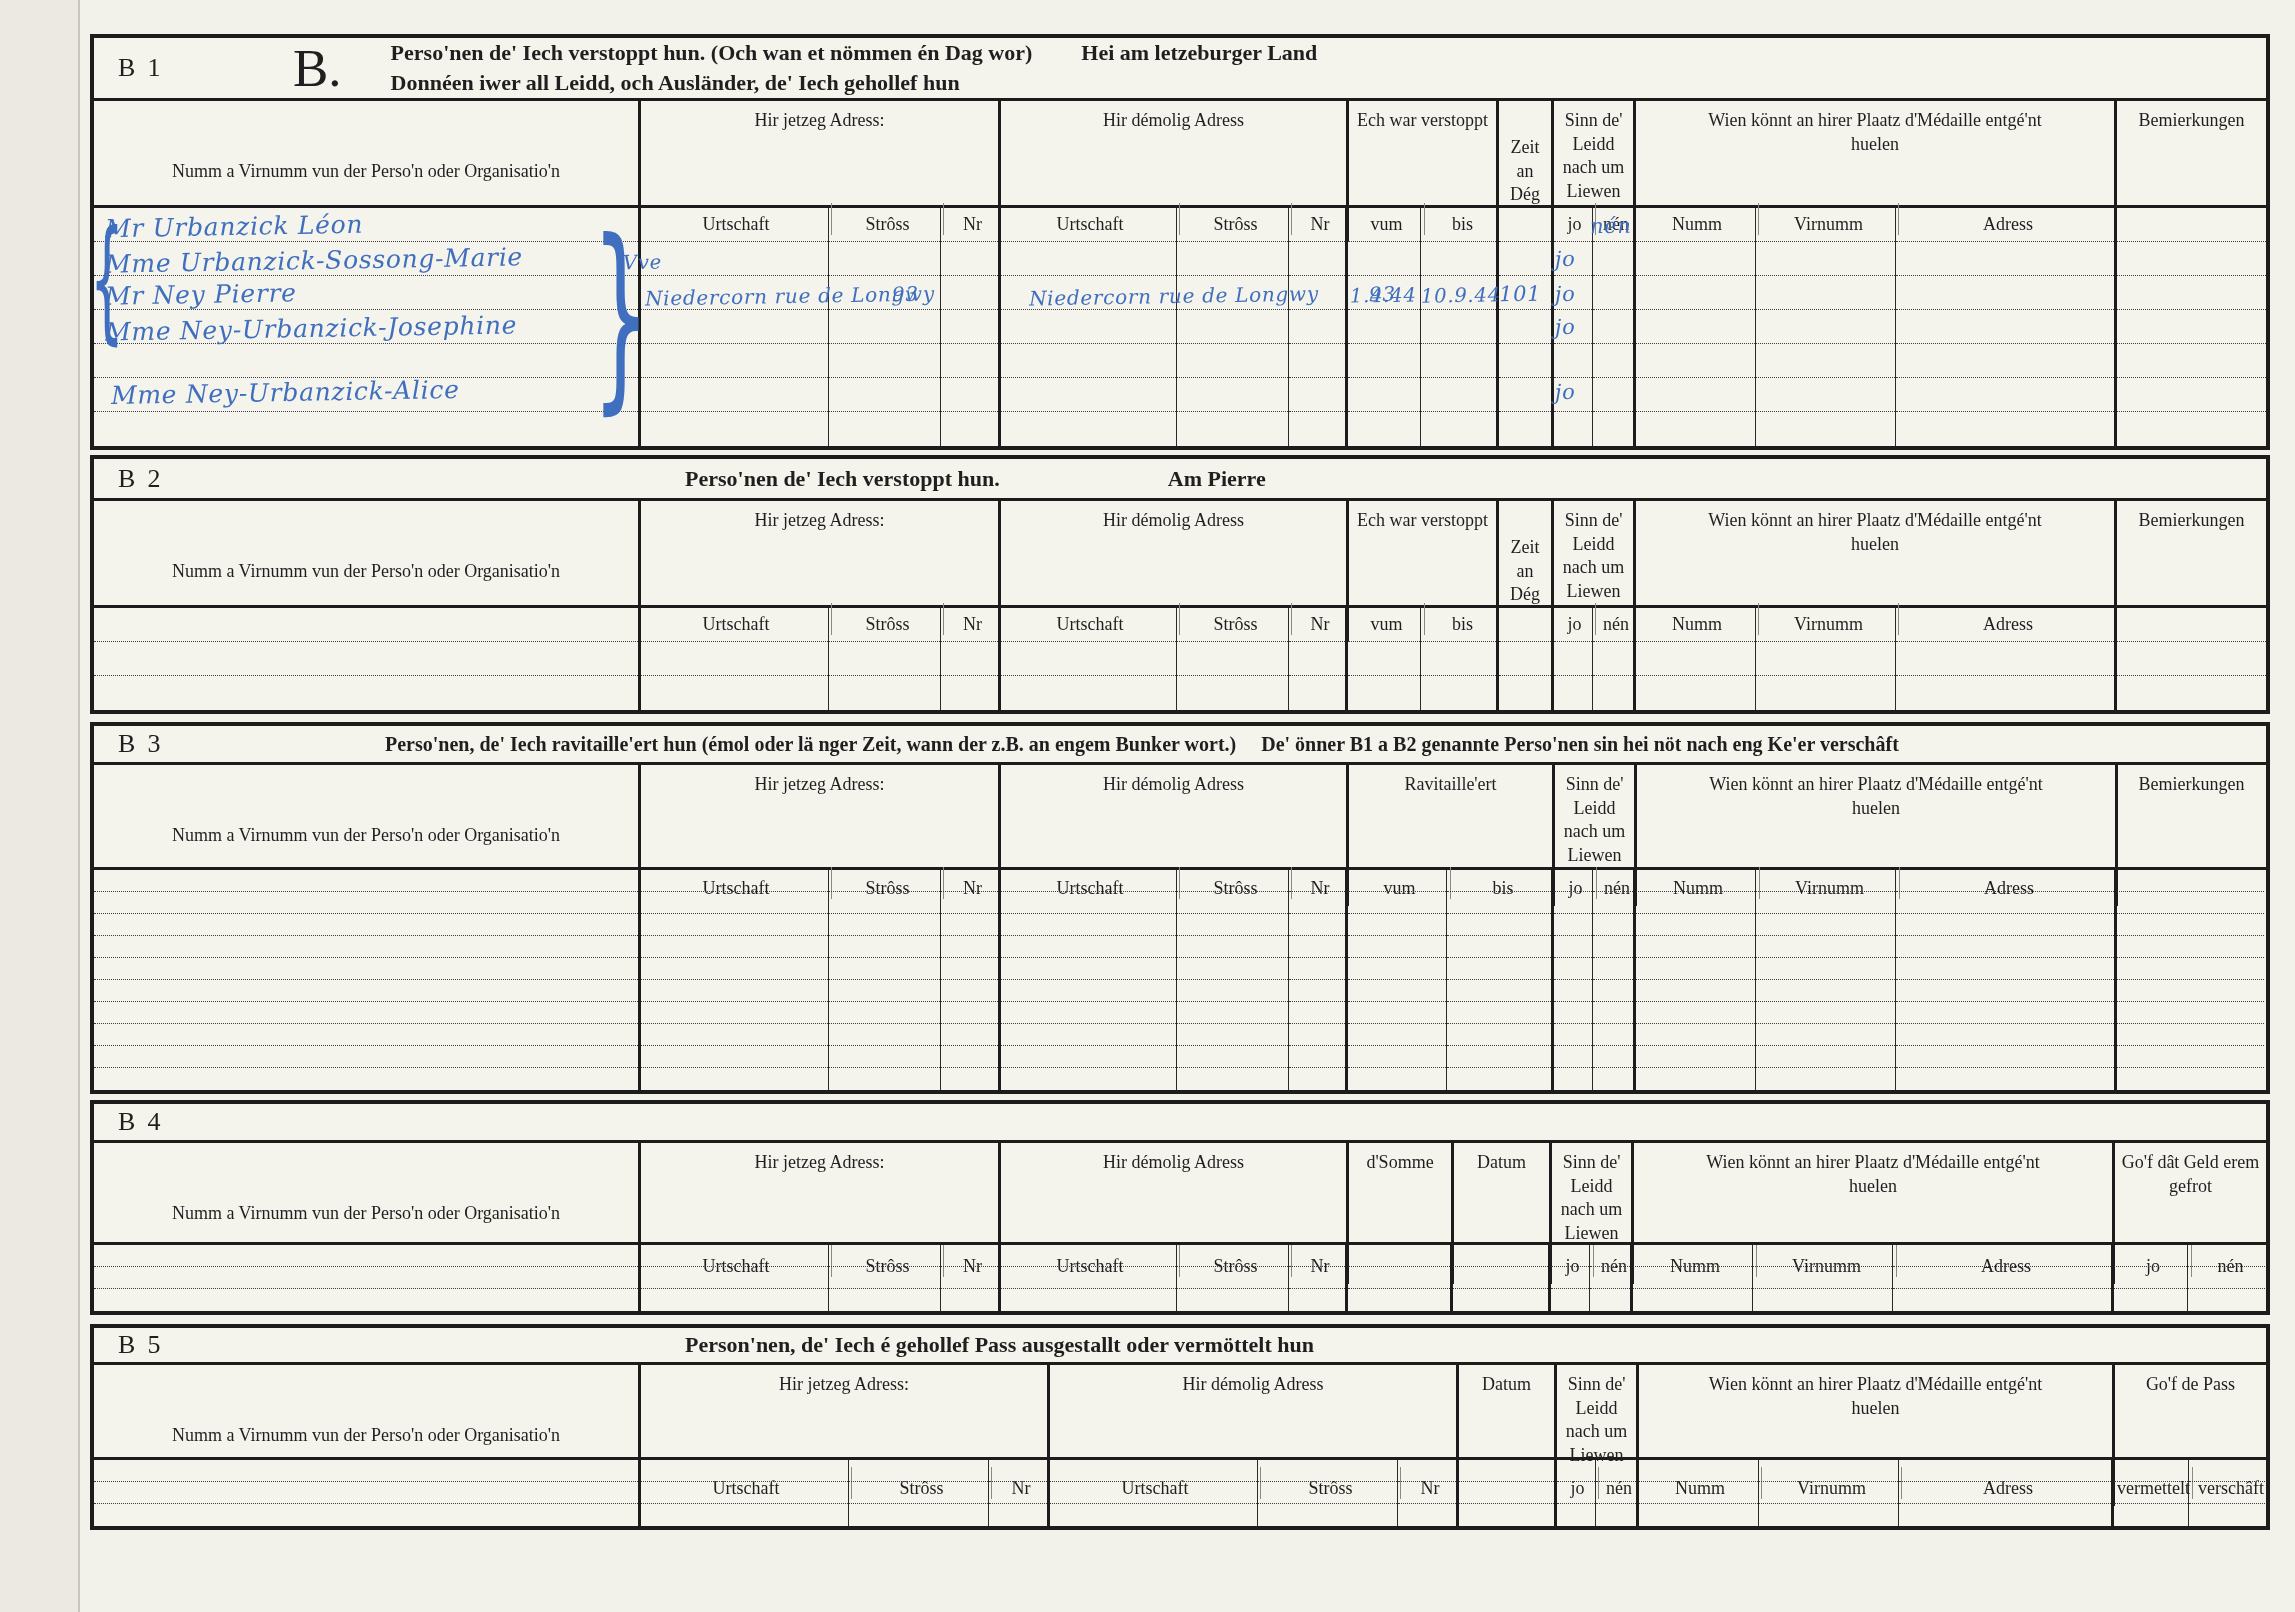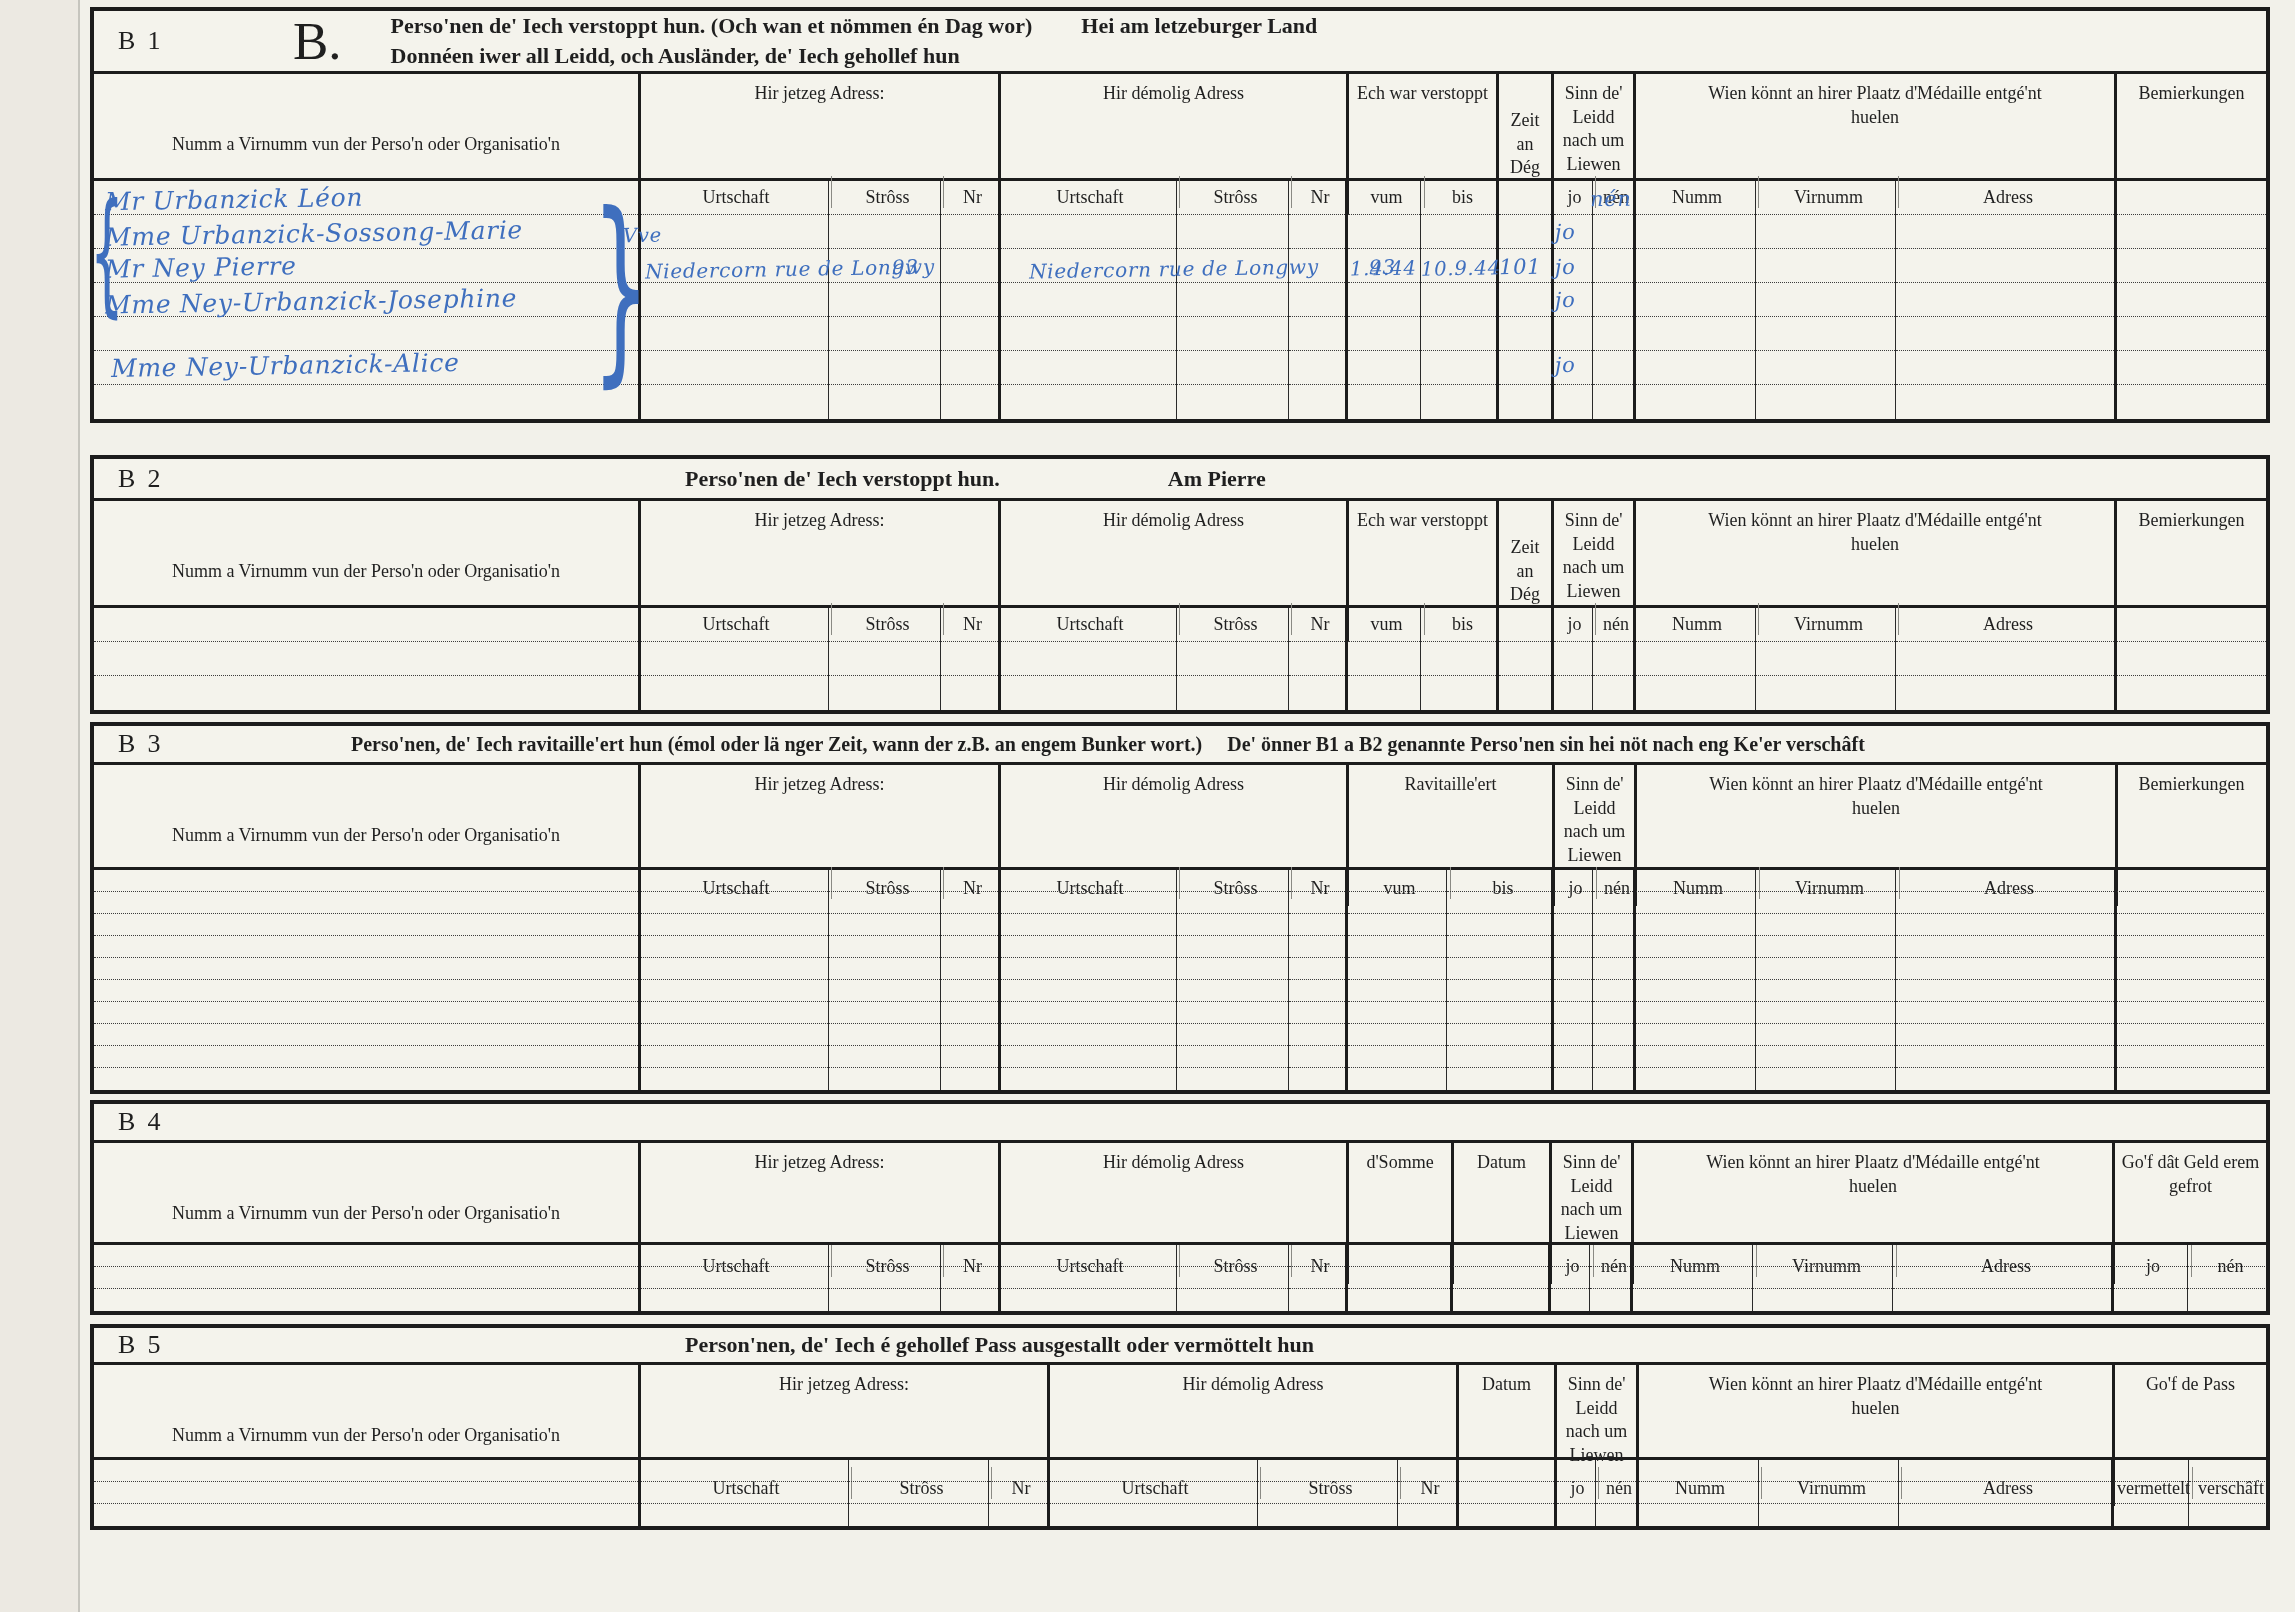--- a/index.html
+++ b/index.html
@@ -54,21 +54,21 @@
   .dt{font-size:19.6px;}
   .jn{font-size:21px;}
   .brace{font-family:"DejaVu Sans", sans-serif;font-style:normal;line-height:1;transform-origin:left top;}
 </style>
 </head>
 <body>
 
 <div class="paper"></div>
 <div class="page-edge"></div>
 
-<div class="sec" style="top:7px;">
+<div class="sec" style="top:34px;">
   <div class="titlebar" style="height:60px;">
     <div class="seclabel">B 1</div>
     <div class="bigB">B.</div>
     <div class="tblock">
       <div class="tl">
         <span>Perso'nen de' Iech verstoppt hun. (Och wan et nömmen én Dag wor)</span><span class="t3">Hei am letzeburger Land</span>
       </div>
       <div class="tl">Donnéen iwer all Leidd, och Ausländer, de' Iech gehollef hun</div>
     </div>
   </div>
@@ -431,21 +431,21 @@
         <div class="row dot" style="height: 34px;"></div>
         <div class="row dot" style="height: 34px;"></div>
         <div class="row" style="height: 34px;"></div>
       </div>
     </div>
 </div>
 
 <div class="sec" style="top:722px;">
   <div class="titlebar" style="height:36px;font-size:20px;">
     <div class="seclabel">B 3</div>
-    <div style="margin-left:58px;">Perso'nen, de' Iech ravitaille'ert hun (émol oder lä nger Zeit, wann der z.B. an engem Bunker wort.)</div>
+    <div style="margin-left:92px;">Perso'nen, de' Iech ravitaille'ert hun (émol oder lä nger Zeit, wann der z.B. an engem Bunker wort.)</div>
     <div style="margin-left:25px;">De' önner B1 a B2 genannte Perso'nen sin hei nöt nach eng Ke'er verschâft</div>
   </div>
 
   <div class="hdr" style="height:102px;grid-template-columns:544px 360px 348px 206px 82px 481px 150px;">
     <div class="hg vcenter">
       <div class="hl">Numm a Virnumm vun der Perso'n oder Organisatio'n</div>
     </div>
     <div class="hg gl">
       <div class="hl">Hir jetzeg Adress:</div>
       <div class="subs" style="grid-template-columns:190px 112px 58px;">

